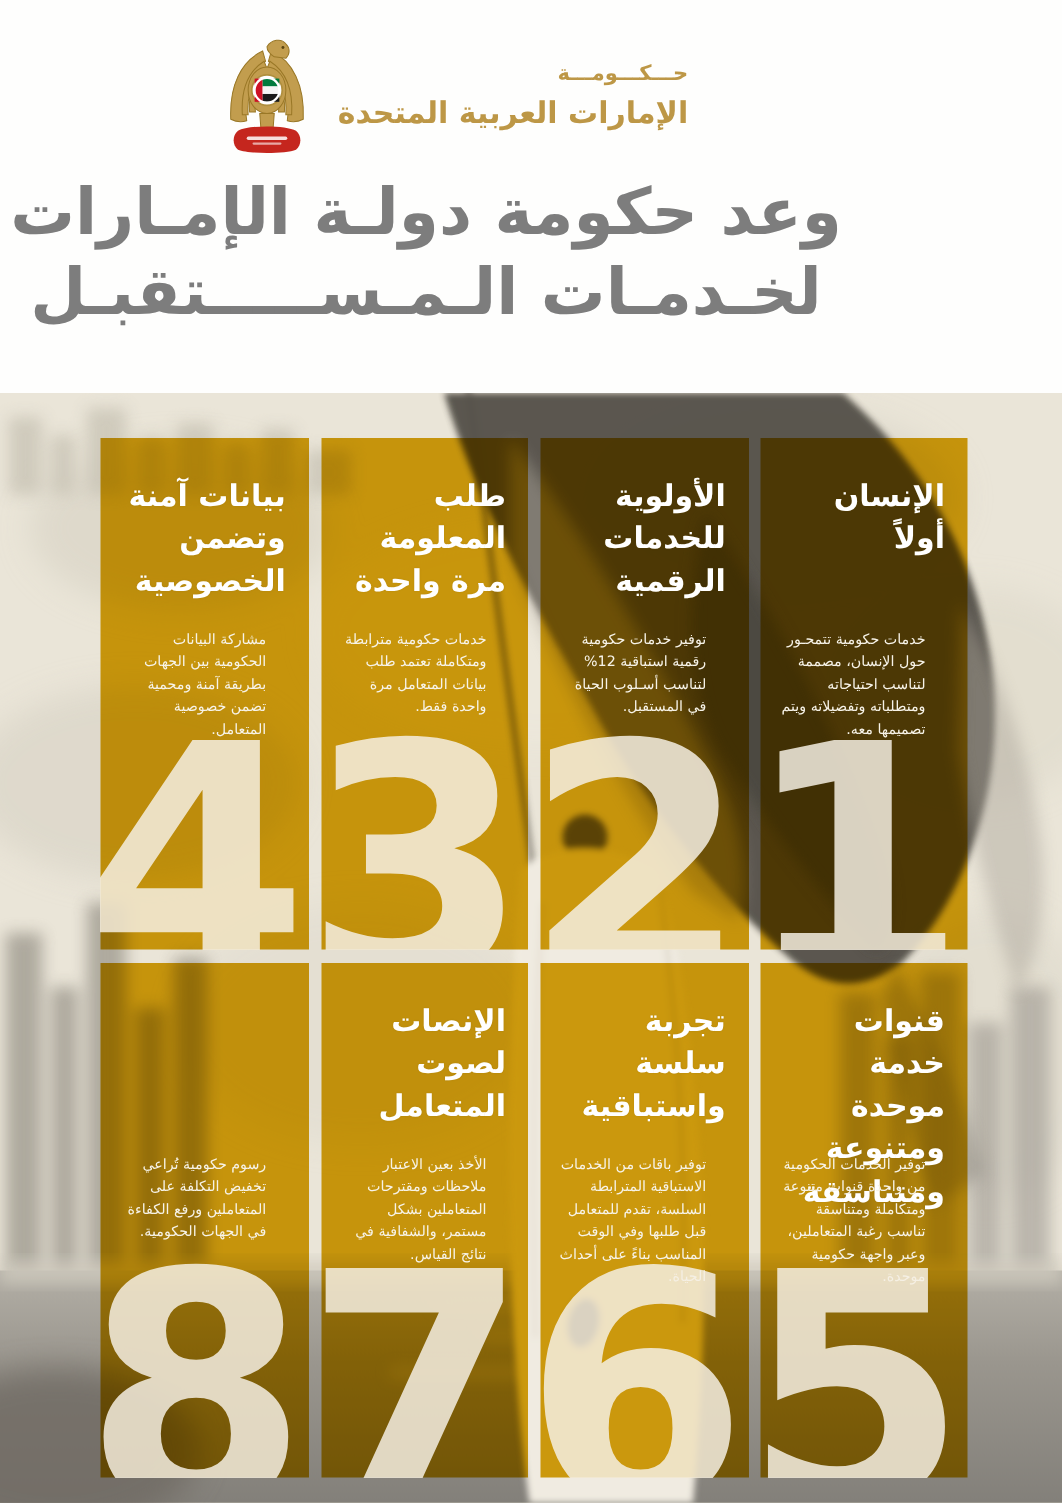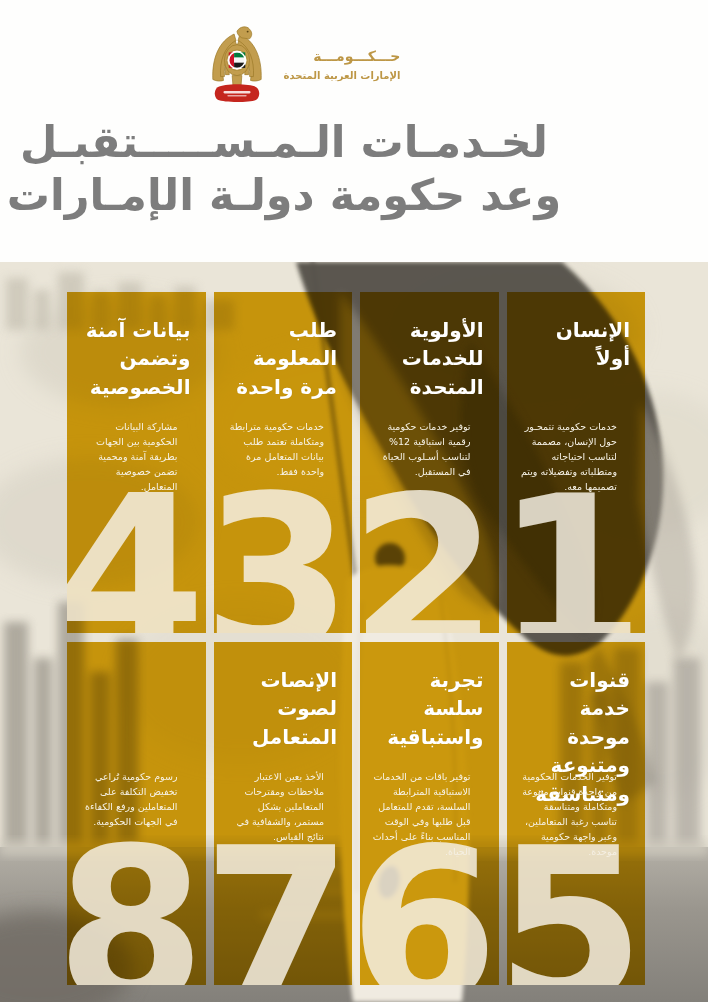--- a/index.html
+++ b/index.html
@@ -5,21 +5,21 @@
   html,body{margin:0;padding:0;background:#ffffff;}
   .poster{
     position:relative;width:708px;height:1002px;overflow:hidden;
     font-family:"DejaVu Sans",sans-serif;background:#fefefd;
   }
   
   .header{position:absolute;top:0;left:0;width:568px;height:262px;background:#fefefd;z-index:3;}
   .logo-row{display:flex;justify-content:center;align-items:center;gap:18px;padding-top:24px;transform:translateX(20px);}
   .logo-text{text-align:right;direction:rtl;color:#bd9746;}
   .logo-line1{font-size:14px;font-weight:bold;}
-  .logo-line2{font-size:10px;font-weight:bold;margin-top:6px;}
+  .logo-line2{font-size:20px;font-weight:bold;margin-top:6px;}
   .main-title{margin-top:12px;text-align:center;direction:rtl;color:#7d7d7d;font-weight:bold;font-size:43px;line-height:1.24;letter-spacing:-1px;}
   .main-title div{white-space:nowrap;}
   
   .photo-section{position:absolute;top:262px;left:0;width:708px;height:740px;overflow:hidden;isolation:isolate;background:#eae5d8;}
   .photo-svg{position:absolute;top:0;left:0;}
   
   .cards-grid{
     position:absolute;top:30px;left:67px;width:578px;height:693px;
     display:grid;grid-template-columns:repeat(4,1fr);grid-template-rows:341px 343px;
     column-gap:8px;row-gap:9px;direction:rtl;
@@ -81,22 +81,22 @@
         <path d="M10,65 C17,61 43,61 50,65 C54,68 54,75 50,78 C43,81 17,81 10,78 C6,75 6,68 10,65 Z" fill="#c5261e"></path>
         <rect x="16" y="69" width="28" height="2.4" rx="1.2" fill="#ffffff" opacity="0.85"></rect>
         <rect x="20" y="73" width="20" height="1.6" rx="0.8" fill="#ffffff" opacity="0.6"></rect>
       </svg>
       <div class="logo-text">
         <div class="logo-line1">حـــكـــومـــة</div>
         <div class="logo-line2">الإمارات العربية المتحدة</div>
       </div>
     </div>
     <div class="main-title">
+      <div>وعد حكومة دولـة الإمـارات</div>
       <div>لخـدمـات الـمـســـــتقبـل</div>
-      <div>وعد حكومة دولـة الإمـارات</div>
     </div>
   </div>
 
   <div class="photo-section">
 
     <svg class="photo-svg" width="708" height="740" viewBox="0 0 708 740">
       <defs>
         <filter id="b2" x="-20%" y="-20%" width="140%" height="140%">
             <feGaussianBlur stdDeviation="2"></feGaussianBlur>
           </filter>
@@ -190,21 +190,21 @@
           <div class="card-desc">خدمات حكومية تتمحـور حول الإنسان، مصممة لتناسب احتياجاته ومتطلباته وتفضيلاته ويتم تصميمها معه.</div>
           <div class="card-number">1</div>
         </div>
       </div>
 
       <div class="card">
         <div class="card-tint"></div>
         <div class="card-content">
           <div class="card-title">الأولوية
 للخدمات
-المتحدة</div>
+الرقمية</div>
           <div class="card-desc">توفير خدمات حكومية رقمية استباقية 12% لتناسب أسـلوب الحياة في المستقبل.</div>
           <div class="card-number">2</div>
         </div>
       </div>
 
       <div class="card">
         <div class="card-tint"></div>
         <div class="card-content">
           <div class="card-title">طلب
 المعلومة

